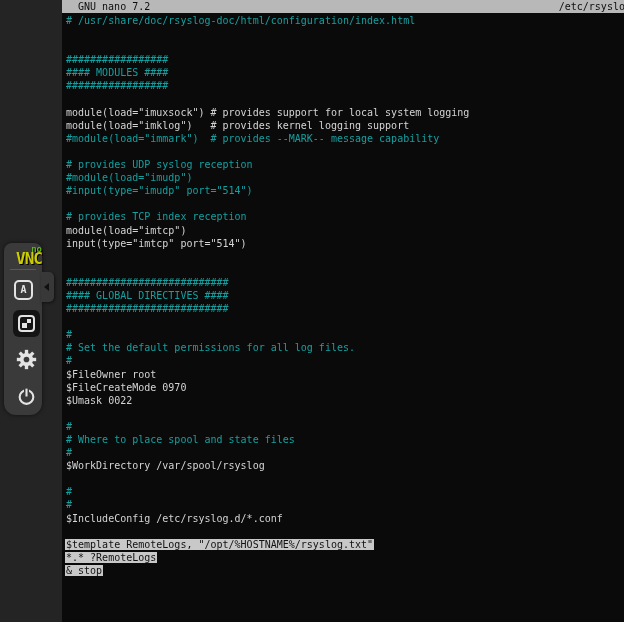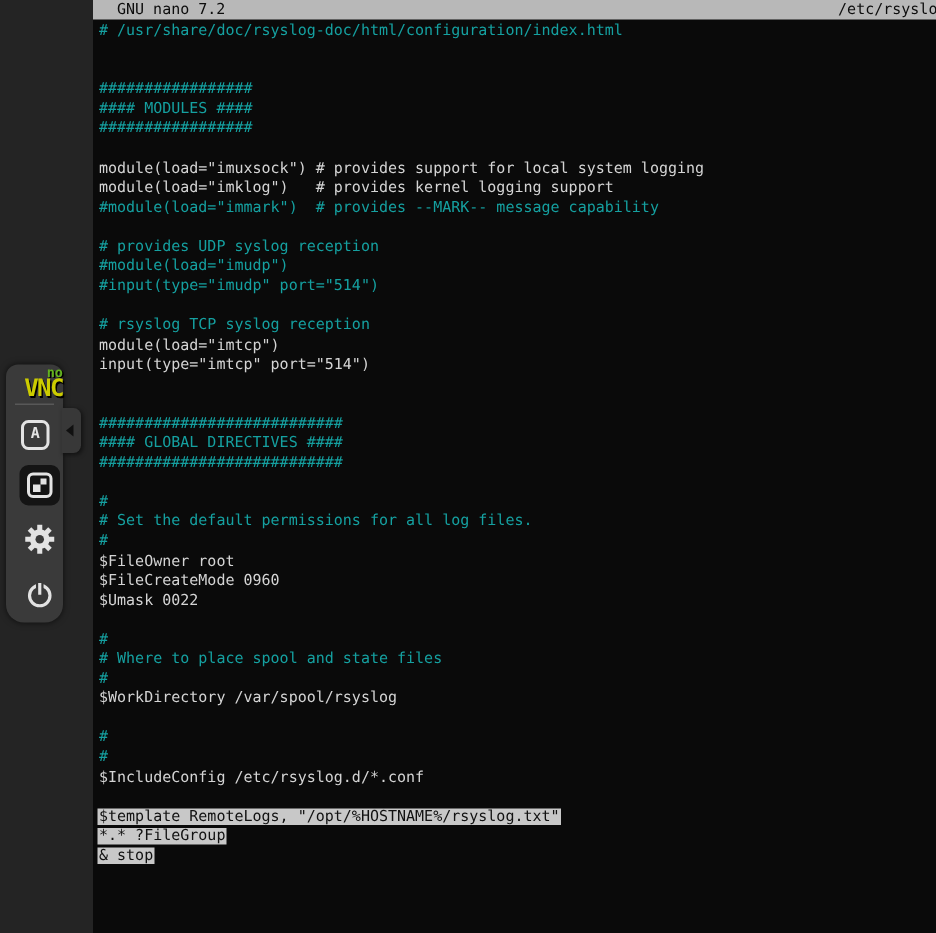--- a/index.html
+++ b/index.html
@@ -135,21 +135,21 @@
       <div class="line"><span class="plain"></span></div>
 
       <div class="line"><span class="comment"># provides UDP syslog reception</span></div>
 
       <div class="line"><span class="comment">#module(load="imudp")</span></div>
 
       <div class="line"><span class="comment">#input(type="imudp" port="514")</span></div>
 
       <div class="line"><span class="plain"></span></div>
 
-      <div class="line"><span class="comment"># rsyslog TCP syslog reception</span></div>
+      <div class="line"><span class="comment"># provides TCP index reception</span></div>
 
       <div class="line"><span class="plain">module(load="imtcp")</span></div>
 
       <div class="line"><span class="plain">input(type="imtcp" port="514")</span></div>
 
       <div class="line"><span class="plain"></span></div>
 
       <div class="line"><span class="plain"></span></div>
 
       <div class="line"><span class="comment">###########################</span></div>
@@ -162,21 +162,21 @@
 
       <div class="line"><span class="comment">#</span></div>
 
       <div class="line"><span class="comment"># Set the default permissions for all log files.</span></div>
 
       <div class="line"><span class="comment">#</span></div>
 
       <div class="line"><span class="plain">$FileOwner root</span></div>
 
 
-      <div class="line"><span class="plain">$FileCreateMode 0960</span></div>
+      <div class="line"><span class="plain">$FileCreateMode 0970</span></div>
 
 
       <div class="line"><span class="plain">$Umask 0022</span></div>
 
       <div class="line"><span class="plain"></span></div>
 
       <div class="line"><span class="comment">#</span></div>
 
       <div class="line"><span class="comment"># Where to place spool and state files</span></div>
 
@@ -190,21 +190,21 @@
 
 
       <div class="line"><span class="comment">#</span></div>
 
       <div class="line"><span class="plain">$IncludeConfig /etc/rsyslog.d/*.conf</span></div>
 
       <div class="line"><span class="plain"></span></div>
 
       <div class="line"><span class="selected">$template RemoteLogs, "/opt/%HOSTNAME%/rsyslog.txt"</span></div>
 
-      <div class="line"><span class="selected">*.* ?FileGroup</span></div>
+      <div class="line"><span class="selected">*.* ?RemoteLogs</span></div>
 
       <div class="line"><span class="selected">&amp; stop</span></div>
     </div>
 </div>
 
 <div class="vnc-panel">
   <div class="vnc-logo">
     <span class="no">no</span>
     <span class="vnc">VNC</span>
   </div>

